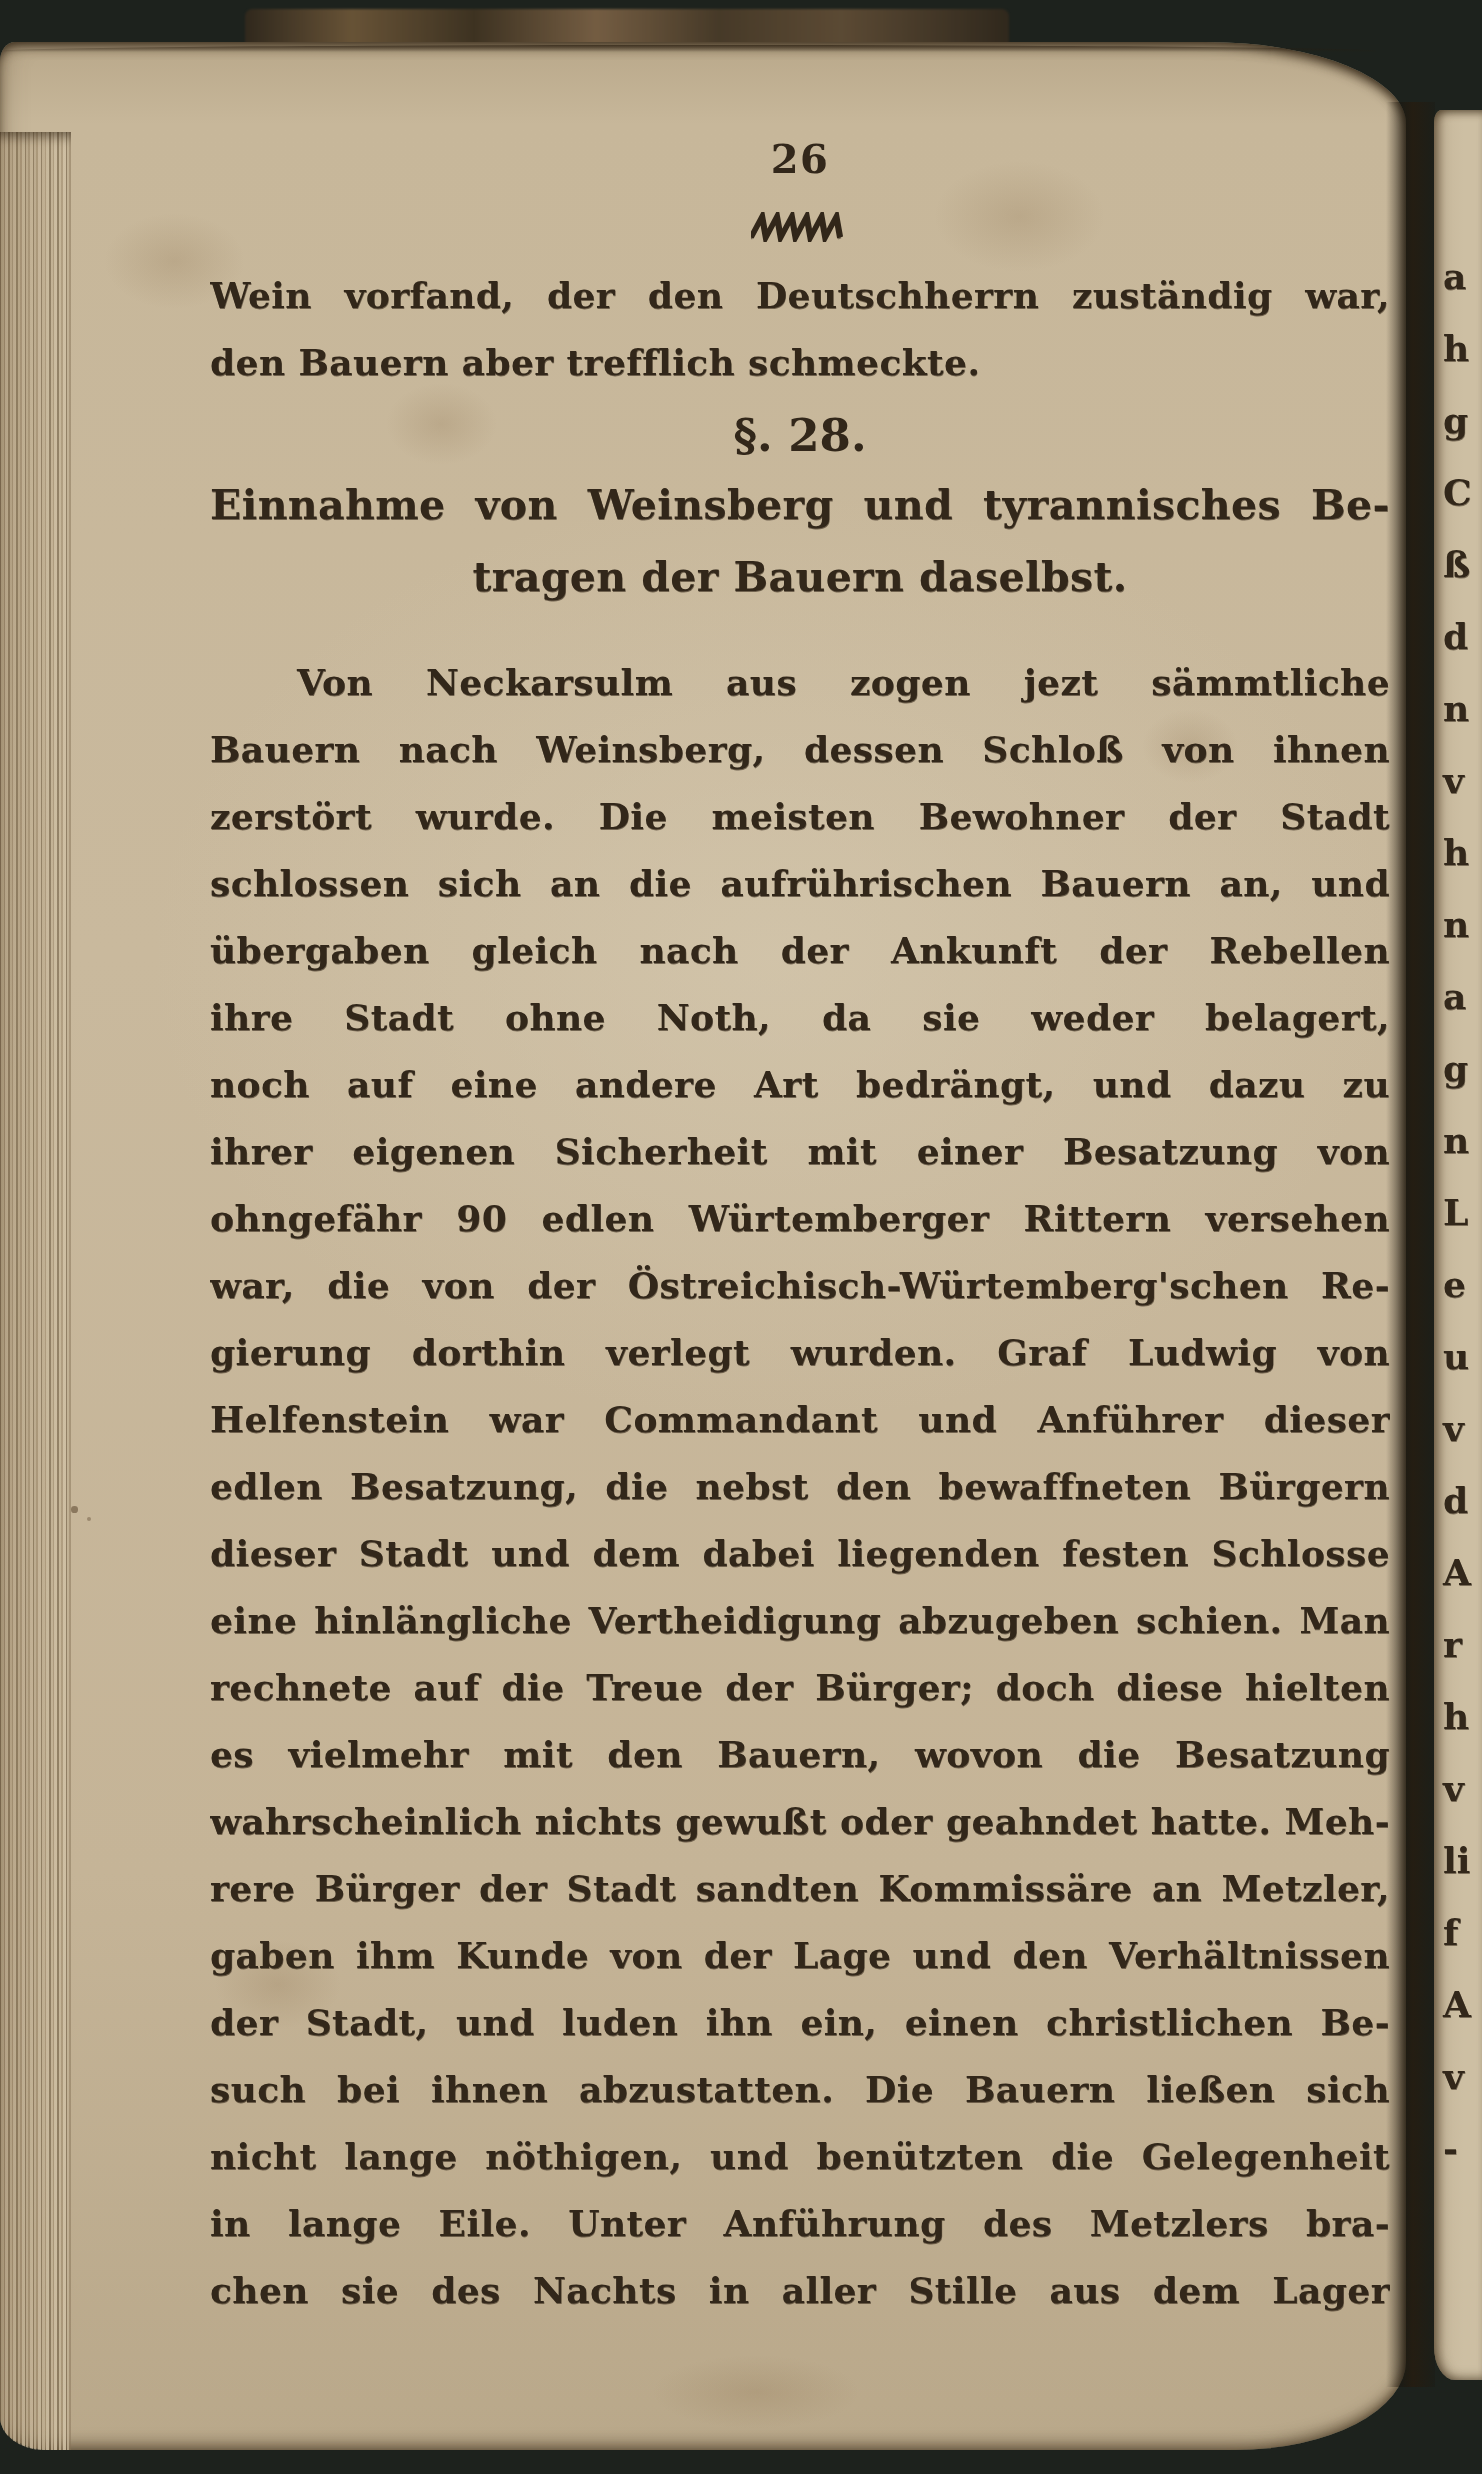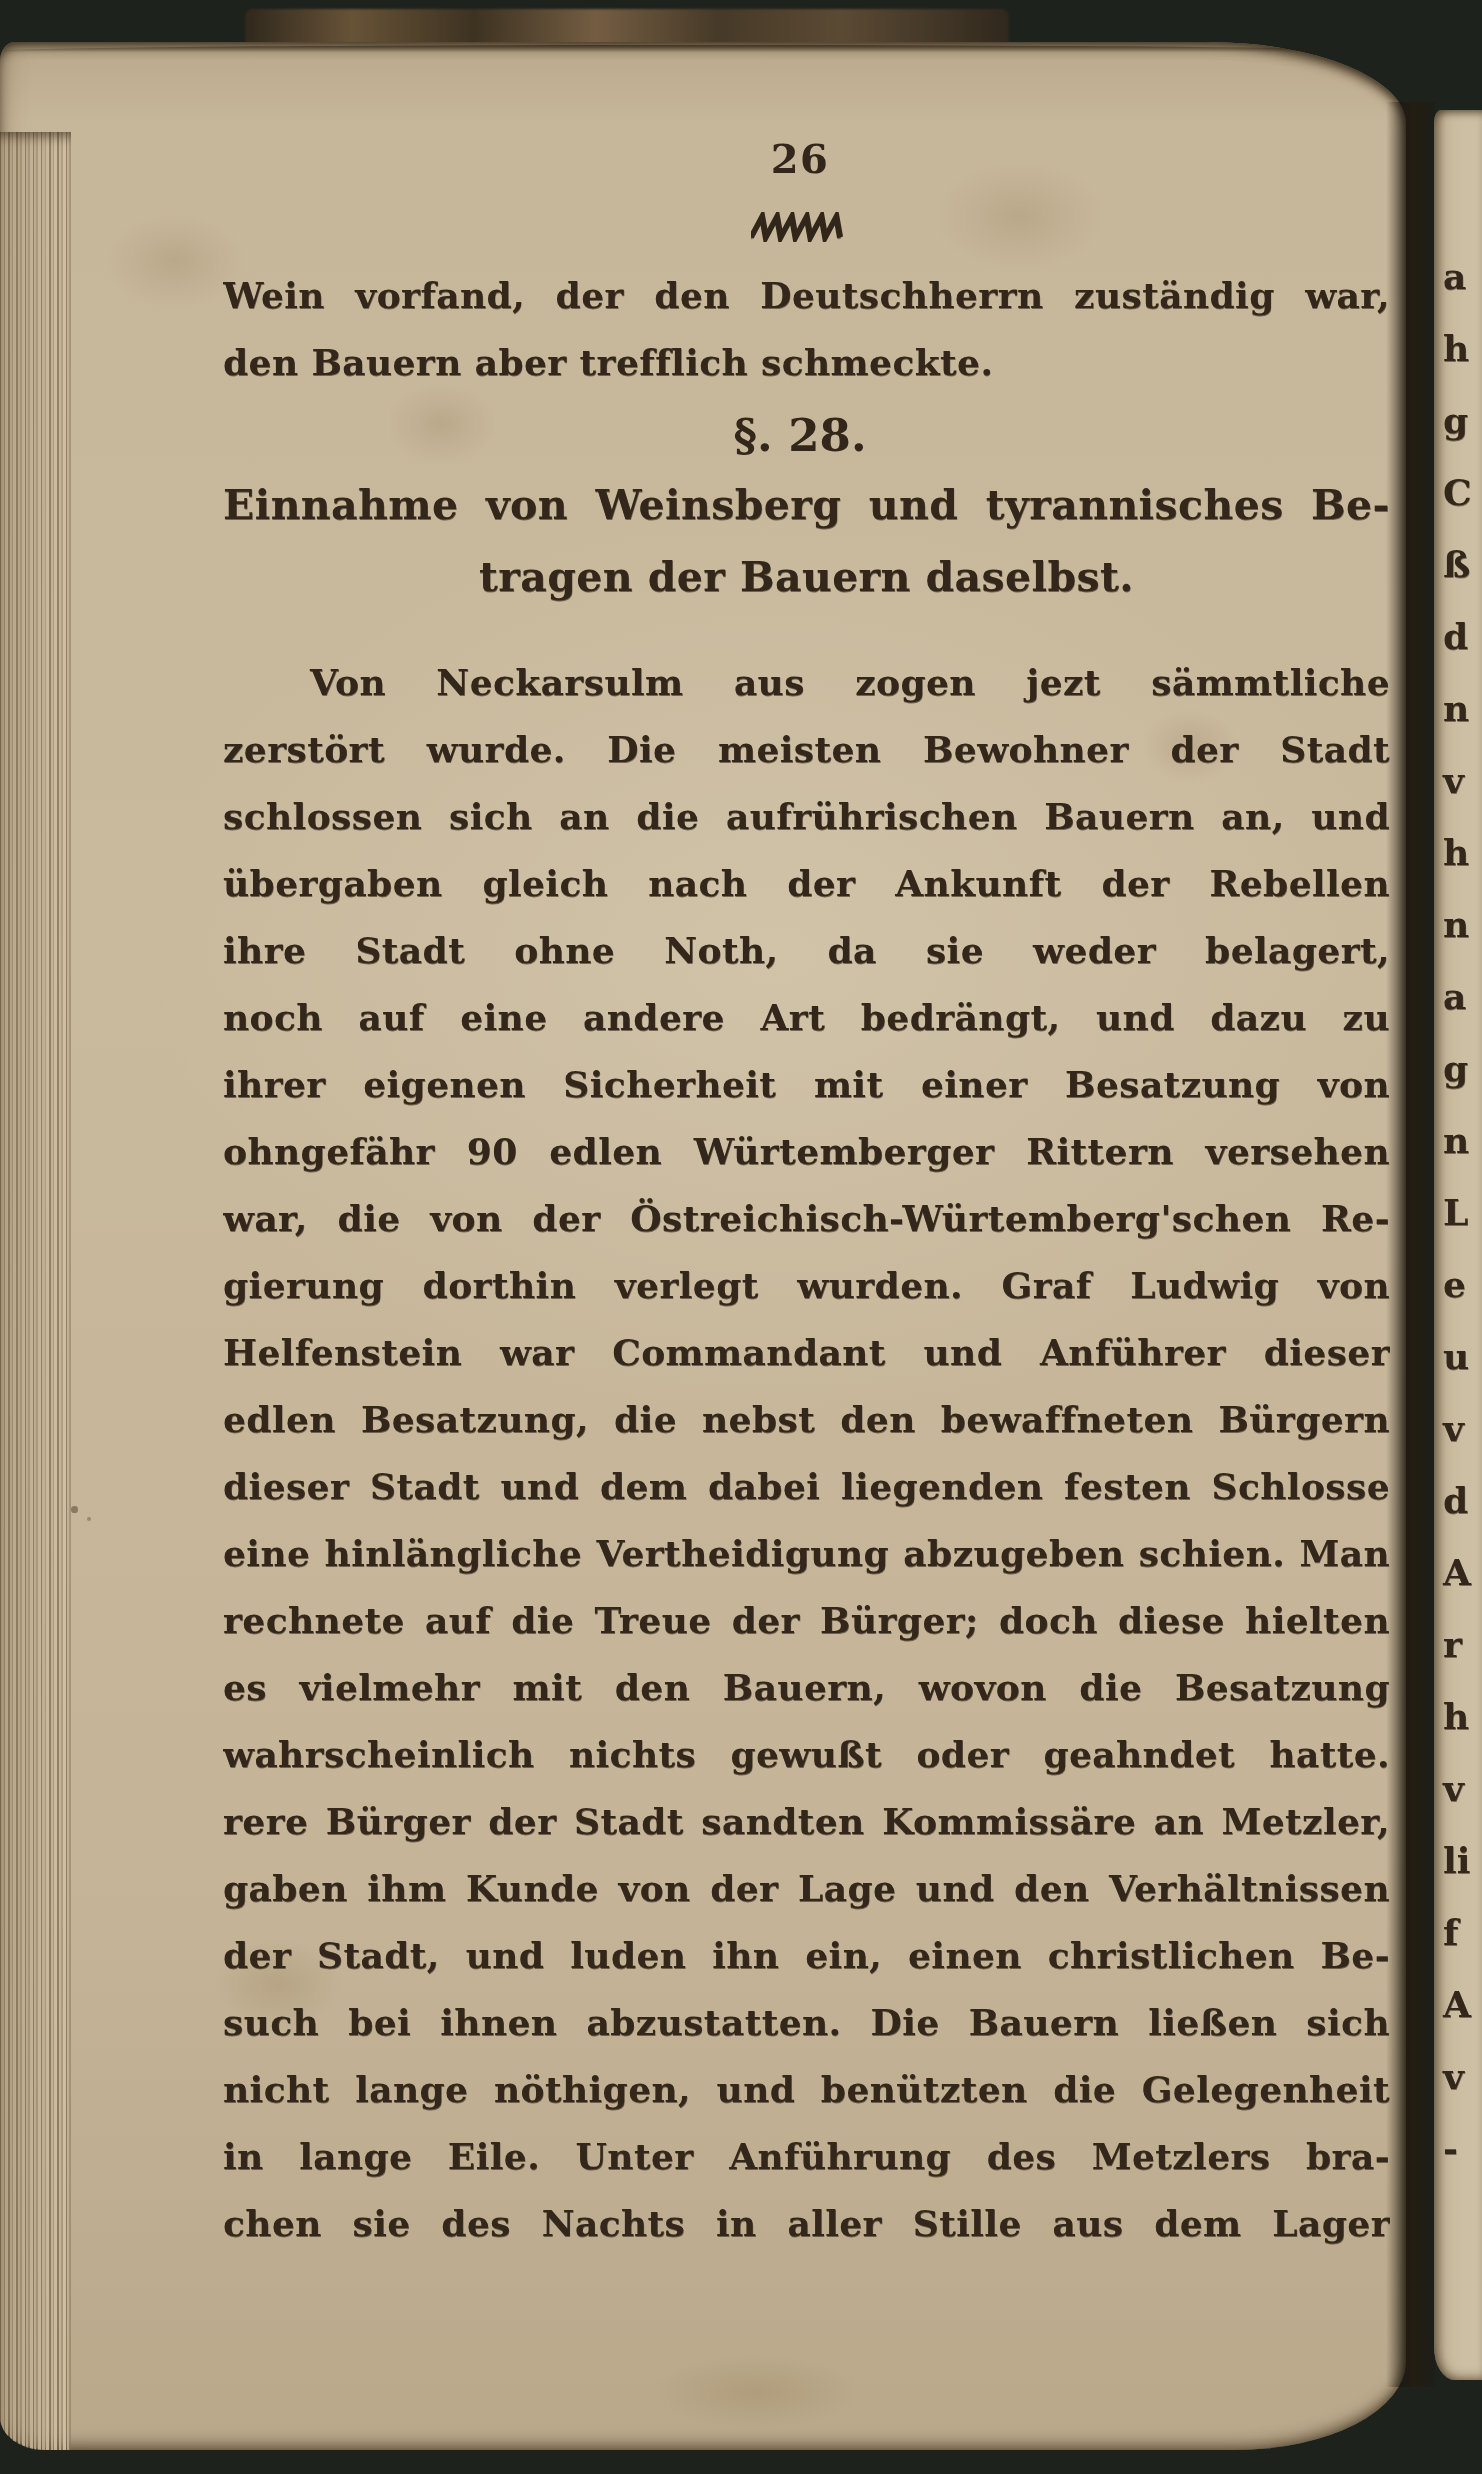--- a/index.html
+++ b/index.html
@@ -60,21 +60,20 @@
   .section-mark{height:67px;line-height:67px;margin-top:6px;text-align:center;
     font-size:45px;font-weight:700;}
   .para.opening{margin-top:4.4px;}
   .heading{margin-top:0;}
   .para.body{margin-top:36px;}
 
   .line{
     height:67px;line-height:67px;font-size:36px;font-weight:700;
     letter-spacing:0.4px;overflow:hidden;
     text-shadow:0.4px 0.7px 0.5px rgba(40,28,14,.55);
-    margin-left:13px;
   }
   .heading .line{height:72px;line-height:72px;font-size:41px;}
   .al-justify{text-align:justify;text-align-last:justify;}
   .al-left{text-align:left;text-align-last:left;}
   .al-center{text-align:center;text-align-last:center;}
   .indent{padding-left:87px;}
 
   .gutter{
     position:absolute;left:1386px;top:102px;width:49px;height:2285px;
     background:linear-gradient(90deg, rgba(25,20,12,0) 0, rgba(25,20,12,.5) 30%,
@@ -136,20 +135,21 @@
 
       <div class="heading">
 
       <div class="line al-justify">Einnahme von Weinsberg und tyrannisches Be-</div>
           <div class="line al-center">tragen der Bauern daselbst.</div>
         </div>
 
       <div class="para body">
 
       <div class="line al-justify indent">Von Neckarsulm aus zogen jezt sämmtliche</div>
+          <div class="line al-justify">Bauern nach Weinsberg, dessen Schloß von ihnen</div>
           <div class="line al-justify">zerstört wurde.  Die meisten Bewohner der Stadt</div>
           <div class="line al-justify">schlossen sich an die aufrührischen Bauern an, und</div>
           <div class="line al-justify">übergaben gleich nach der Ankunft der Rebellen</div>
           <div class="line al-justify">ihre Stadt ohne Noth, da sie weder belagert,</div>
           <div class="line al-justify">noch auf eine andere Art bedrängt, und dazu zu</div>
           <div class="line al-justify">ihrer eigenen Sicherheit mit einer Besatzung von</div>
           <div class="line al-justify">ohngefähr 90 edlen Würtemberger Rittern versehen</div>
           <div class="line al-justify">war, die von der Östreichisch-Würtemberg'schen Re-</div>
           <div class="line al-justify">gierung dorthin verlegt wurden.  Graf Ludwig von</div>
           <div class="line al-justify">Helfenstein war Commandant und Anführer dieser</div>

